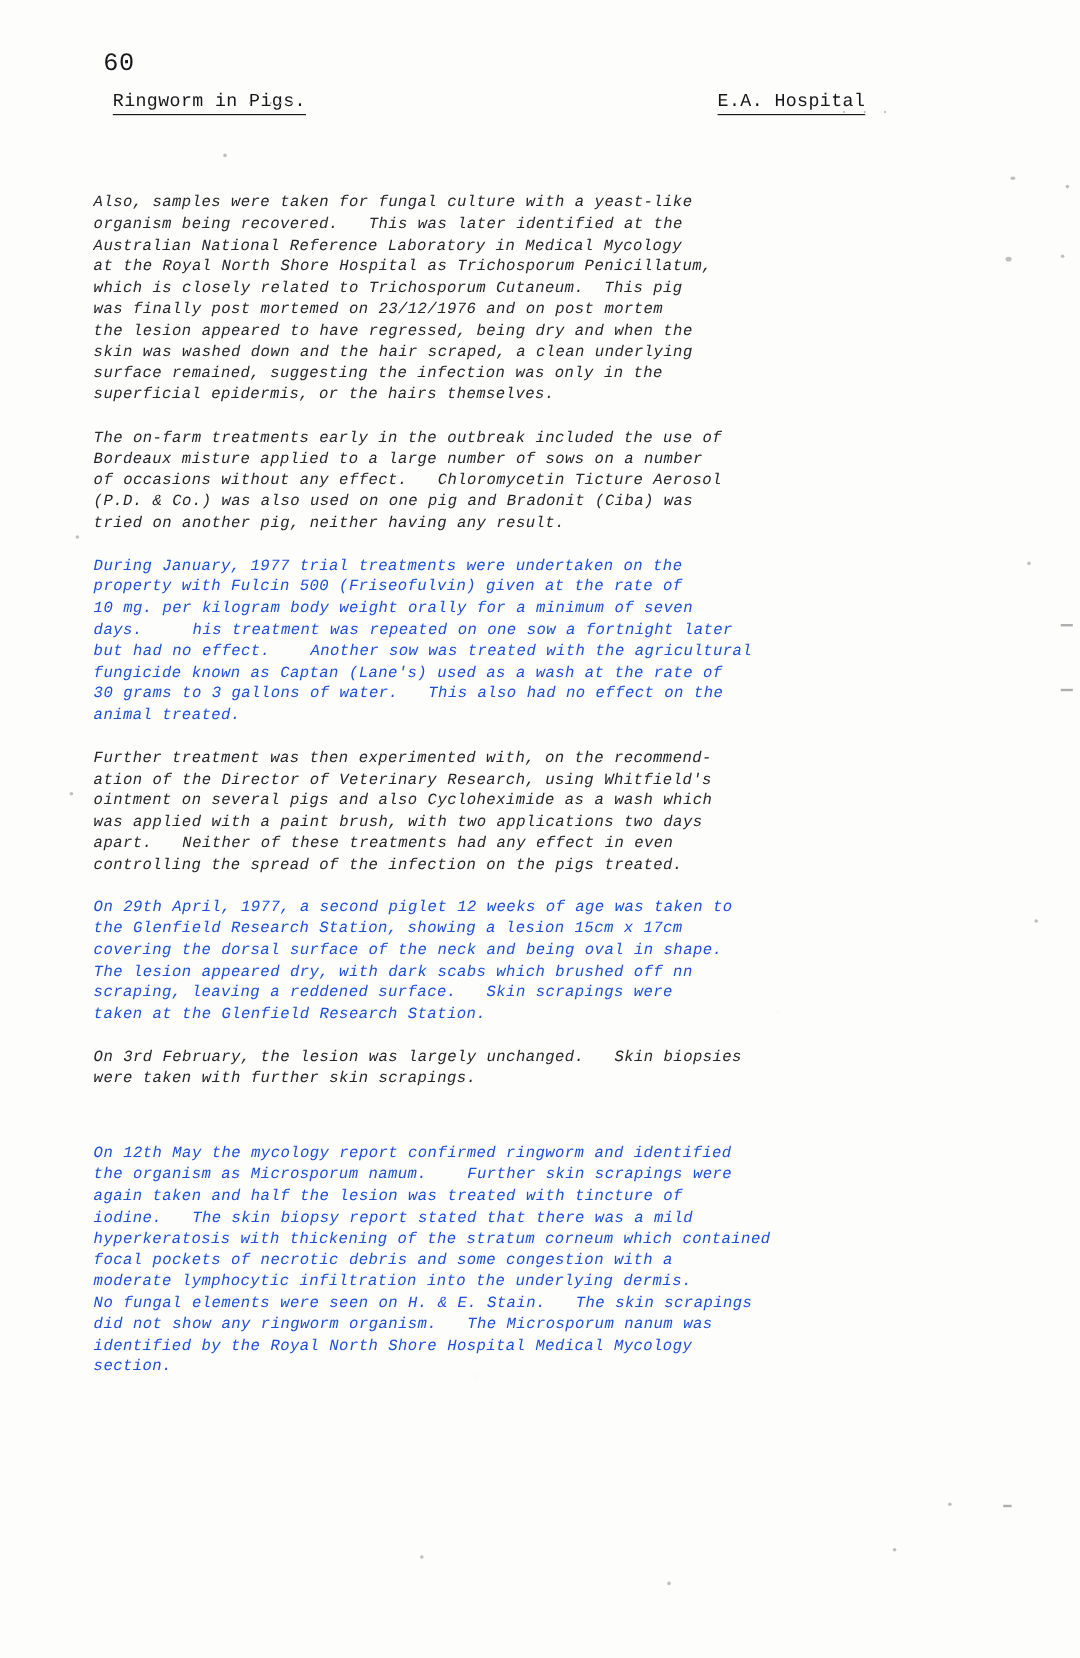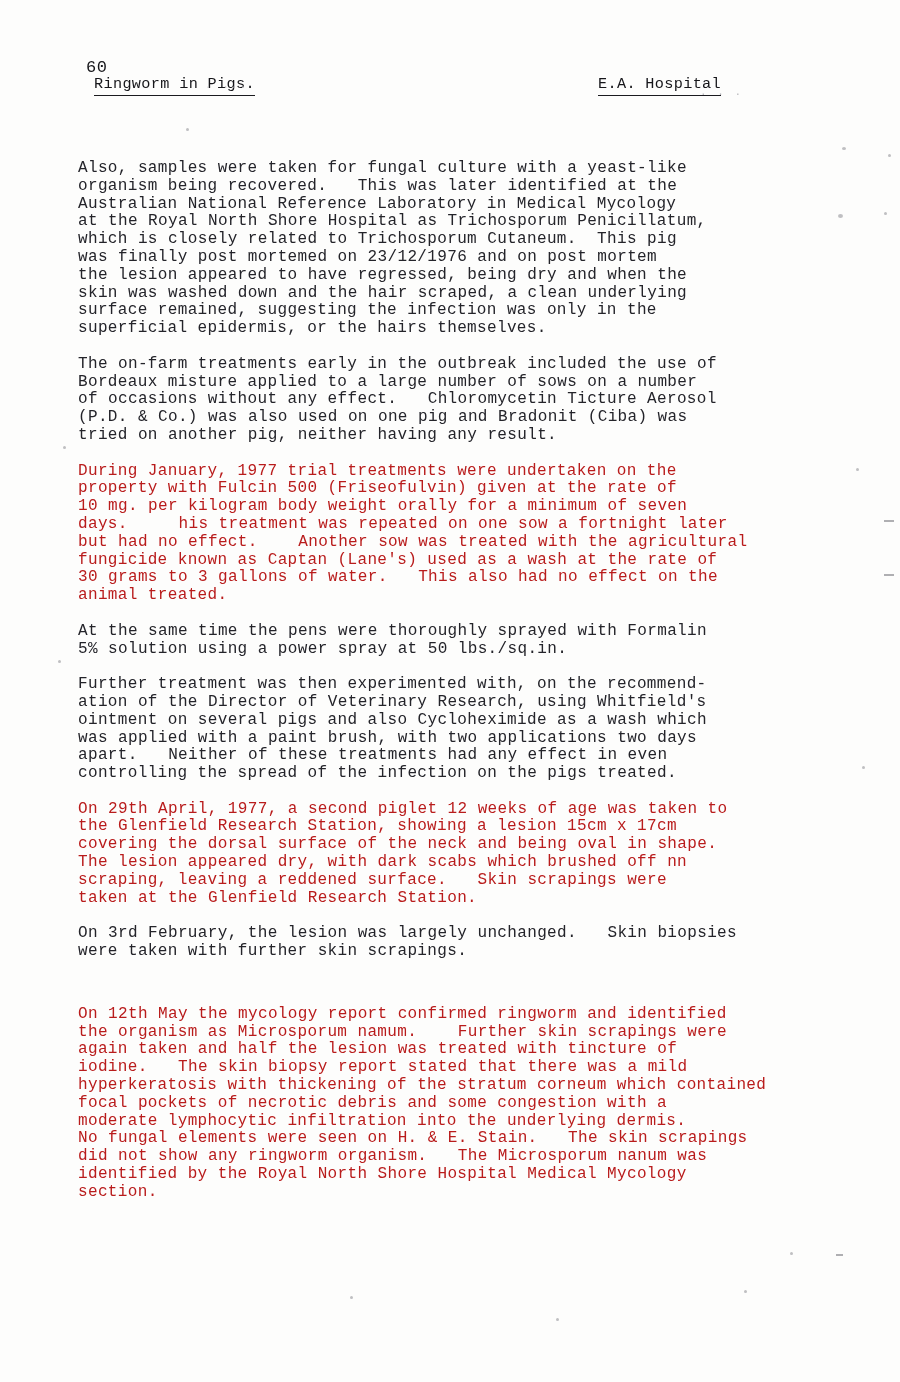--- a/index.html
+++ b/index.html
@@ -27,22 +27,22 @@
       radial-gradient(circle at 18% 22%, rgba(0,0,0,0.012) 0 2px, transparent 3px),
       radial-gradient(circle at 72% 61%, rgba(0,0,0,0.010) 0 2px, transparent 3px),
       radial-gradient(circle at 44% 83%, rgba(0,0,0,0.010) 0 2px, transparent 3px);
     opacity: .9;
   }
 
   
   .page-number {
     position: absolute;
     left: 86px;
-    top: 58px;
-    font-size: 17px;
+    top: 42px;
+    font-size: 21px;
     letter-spacing: 0.5px;
   }
   .header-row {
     position: absolute;
     left: 78px;
     top: 75px;
     width: 760px;
     height: 24px;
   }
   .header-title,
@@ -71,31 +71,32 @@
 
   
   .body-text {
     position: absolute;
     left: 78px;
     top: 160px;
     width: 790px;
   }
   .para {
     margin: 0 0 17.8px 0;
-    font-size: 16px;
+    font-size: 13px;
     line-height: 17.8px;
     letter-spacing: 0.35px;
     white-space: pre-wrap;
     word-spacing: 0.2px;
+    font-style: italic;
   }
   .para:last-child { margin-bottom: 0; margin-top: 45px; }
 
   
   .para.dim  { color: #24242a; }
-  .para.dark { color: #b91c1c; }
+  .para.dark { color: #1d4ed8; }
 
   
   .speck {
     position: absolute;
     background: #8d8d92;
     border-radius: 50%;
     opacity: .55;
   }
   .dash {
     position: absolute;
@@ -137,22 +138,20 @@
 (P.D. &amp; Co.) was also used on one pig and Bradonit (Ciba) was
 tried on another pig, neither having any result.</p>
     <p class="para dark">During January, 1977 trial treatments were undertaken on the
 property with Fulcin 500 (Friseofulvin) given at the rate of
 10 mg. per kilogram body weight orally for a minimum of seven
 days.     his treatment was repeated on one sow a fortnight later
 but had no effect.    Another sow was treated with the agricultural
 fungicide known as Captan (Lane's) used as a wash at the rate of
 30 grams to 3 gallons of water.   This also had no effect on the
 animal treated.</p>
-    <p class="para dim">At the same time the pens were thoroughly sprayed with Formalin
-5% solution using a power spray at 50 lbs./sq.in.</p>
     <p class="para dim">Further treatment was then experimented with, on the recommend-
 ation of the Director of Veterinary Research, using Whitfield's
 ointment on several pigs and also Cycloheximide as a wash which
 was applied with a paint brush, with two applications two days
 apart.   Neither of these treatments had any effect in even
 controlling the spread of the infection on the pigs treated.</p>
     <p class="para dark">On 29th April, 1977, a second piglet 12 weeks of age was taken to
 the Glenfield Research Station, showing a lesion 15cm x 17cm
 covering the dorsal surface of the neck and being oval in shape.
 The lesion appeared dry, with dark scabs which brushed off nn

